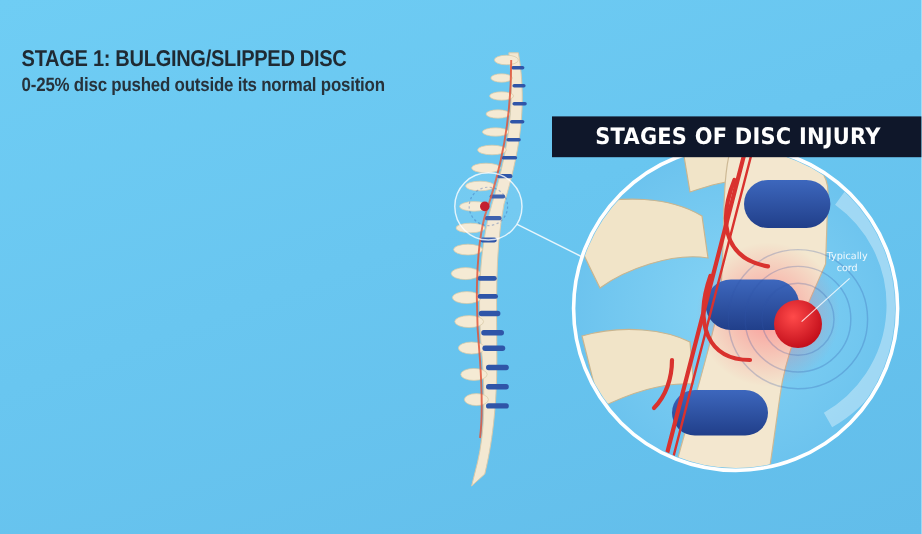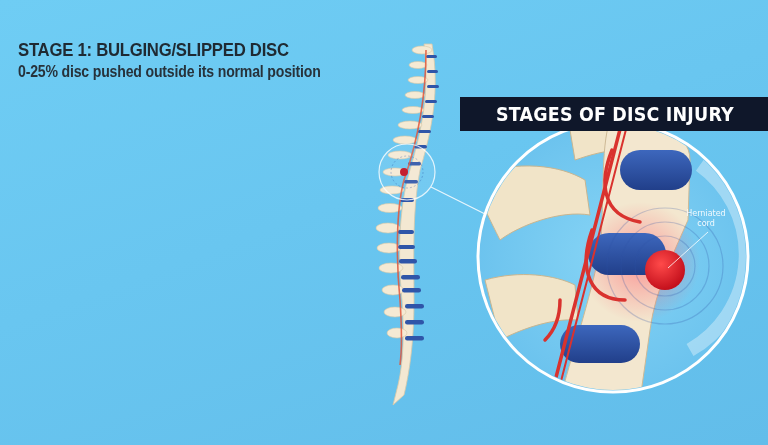--- a/index.html
+++ b/index.html
@@ -158,15 +158,15 @@
     </g>
     <circle cx="613" cy="257" r="135" fill="none" stroke="#ffffff" stroke-width="3"></circle>
   </g>
 </svg>
 
 <div class="title-bar">
   <span class="title-text">STAGES OF DISC INJURY</span>
 </div>
 
 <div class="callout">
-  <div>Herniated</div>
+  <div>Typically</div>
   <div>cord</div>
 </div>
 
 </body></html>

